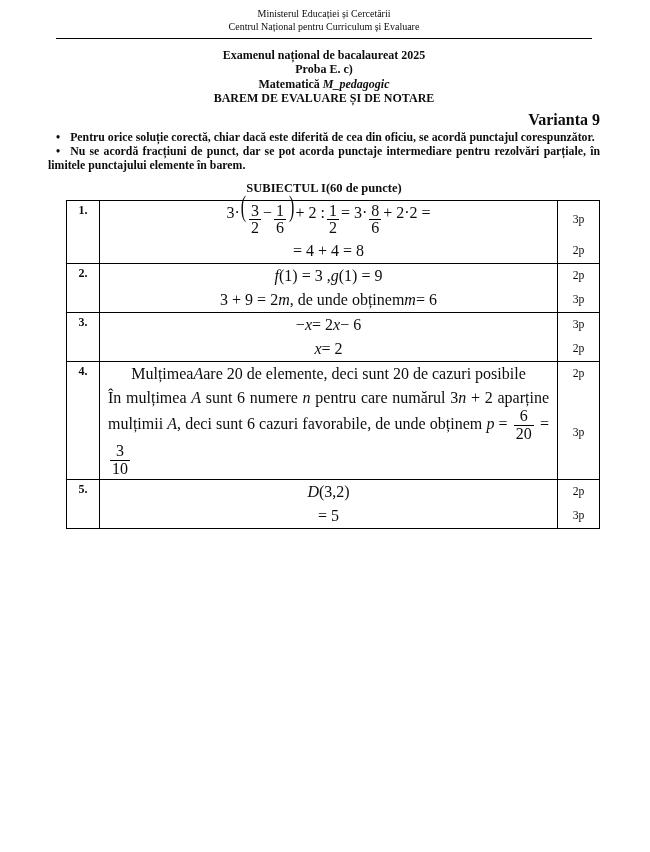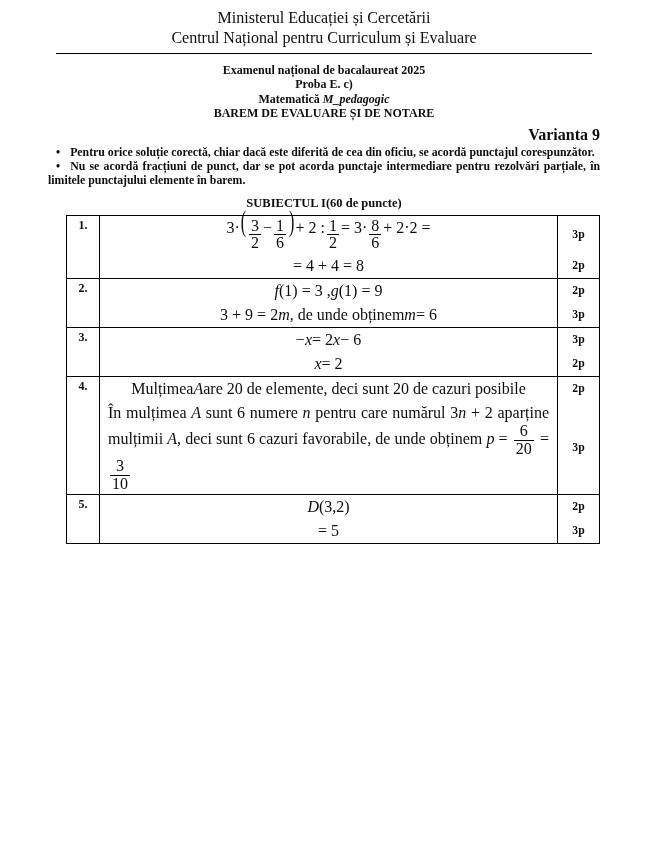--- a/index.html
+++ b/index.html
@@ -1,38 +1,38 @@
 <!DOCTYPE html>
 <html><head>
 <meta charset="utf-8">
 <style>
   *{box-sizing:border-box;margin:0;padding:0;}
   html,body{width:650px;height:852px;overflow:hidden;background:#fff;}
   body{font-family:"Liberation Serif","DejaVu Serif",serif;color:#0d0d0d;font-size:12px;line-height:1.25;}
   .page{padding:8px 50px 0 48px;}
 
-  .org{text-align:center;font-size:16px;line-height:1.25;}
+  .org{text-align:center;font-size:10px;line-height:1.25;}
   .rule{border-top:1.6px solid #000;margin:5px 8px 9px 8px;}
   .titles{text-align:center;font-weight:bold;font-size:12px;line-height:1.2;}
   .subject-em{font-style:italic;}
   .variant{text-align:right;font-weight:bold;font-size:16px;margin-top:4px;}
 
   .filiera{font-weight:bold;font-style:italic;font-size:11.8px;margin-top:1px;}
   .bullet{font-weight:bold;font-size:11.8px;line-height:1.2;text-align:justify;}
   .bdot{display:inline-block;margin:0 10px 0 8px;}
 
   .sec-head{display:flex;justify-content:center;font-weight:bold;font-size:12.5px;margin:9px 0 3px 0;}
   .rtable{margin-left:18px;border:1.5px solid #000;}
   .trow{display:flex;border-bottom:1px solid #000;}
   .trow:last-child{border-bottom:none;}
   .tnum{width:33px;border-right:1px solid #000;font-weight:bold;text-align:center;padding-top:2px;flex:none;}
   .tlines{flex:1;display:flex;flex-direction:column;}
   .tline{display:flex;flex:1;align-items:stretch;}
   .tcontent{flex:1;padding:2px 8px;display:flex;flex-direction:row;justify-content:center;font-size:16px;}
-  .tpts{width:42px;flex:none;border-left:1px solid #000;display:flex;align-items:center;justify-content:center;font-weight:bold;font-size:11.7px;}
+  .tpts{width:42px;flex:none;border-left:1px solid #000;display:flex;align-items:center;justify-content:center;font-weight:normal;font-size:11.7px;}
 
   
   f{display:inline-flex;flex-direction:column;vertical-align:middle;text-align:center;margin:0 2px;line-height:1.05;}
   f>n{display:block;border-bottom:1px solid #000;padding:0 2px;}
   f>d{display:block;padding:0 2px;}
   bp{display:inline-block;vertical-align:middle;transform:scaleY(1.9);margin:0 1px;}
   jp{display:block;text-align:justify;}
 </style>
 </head>
 <body>

